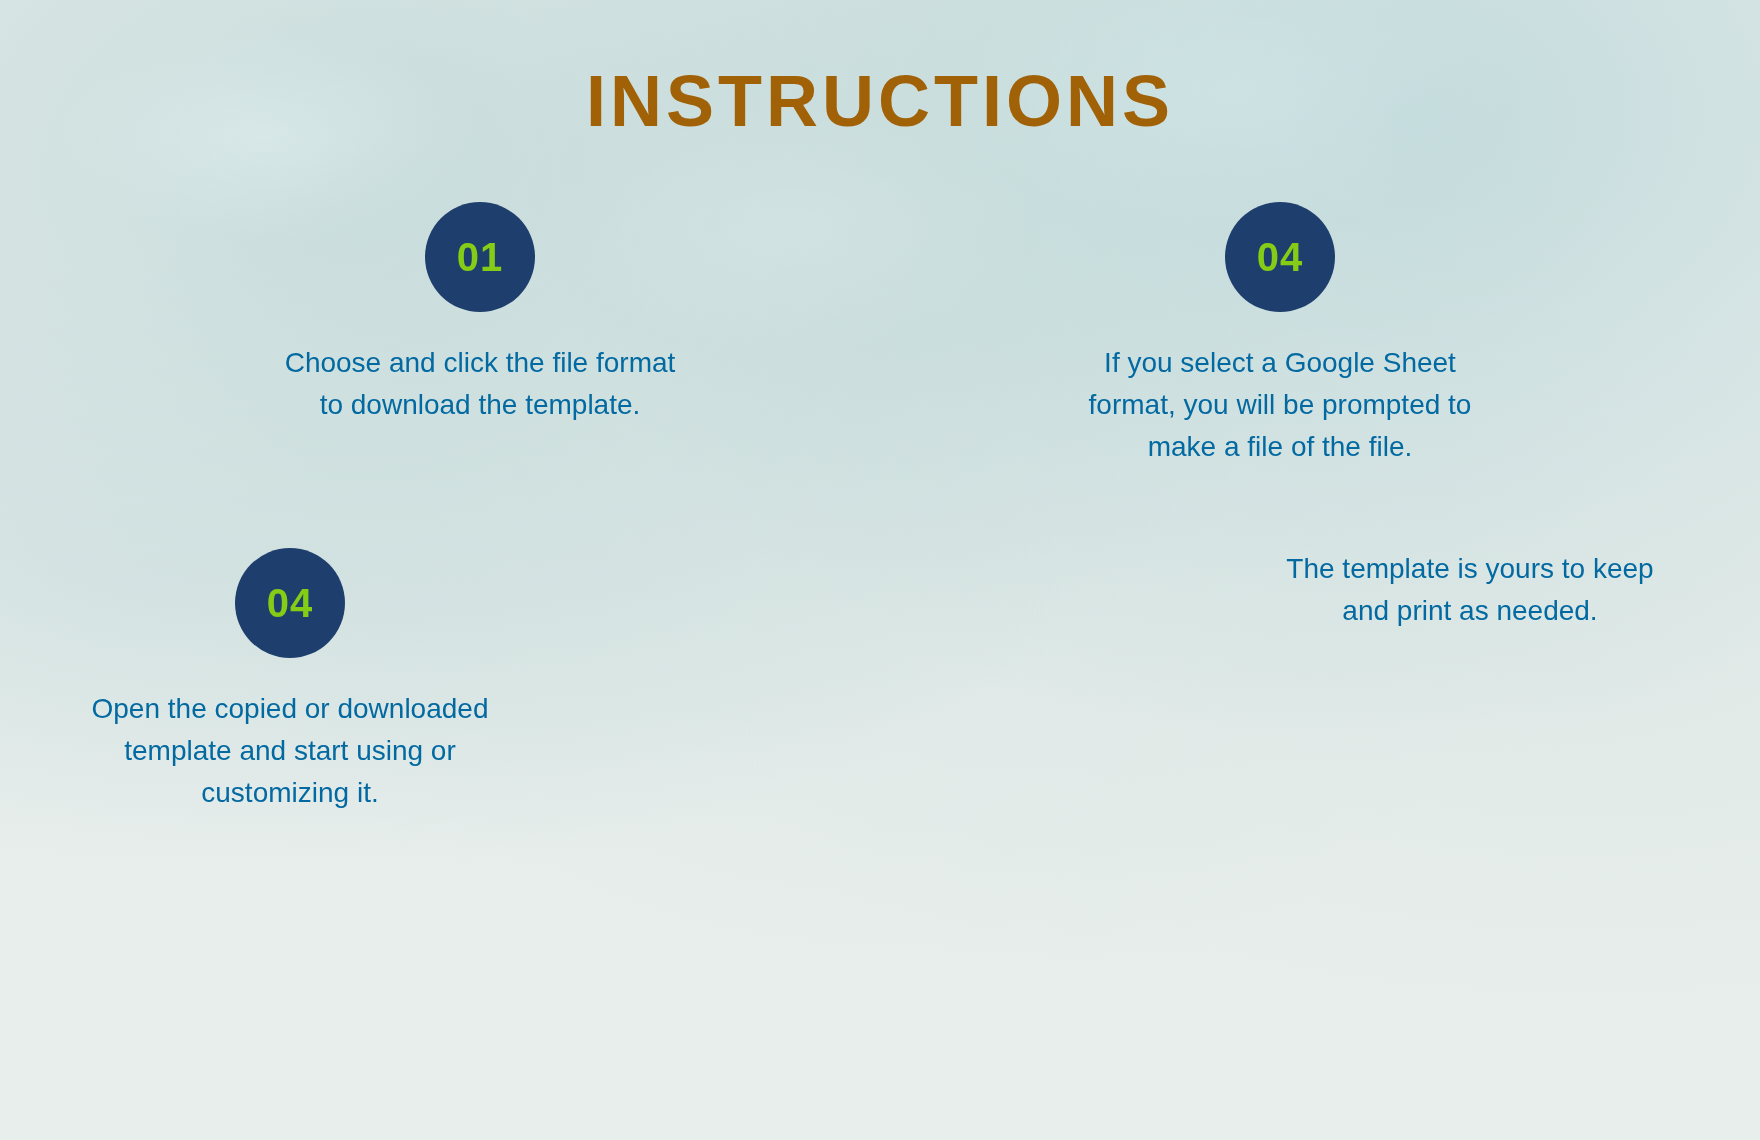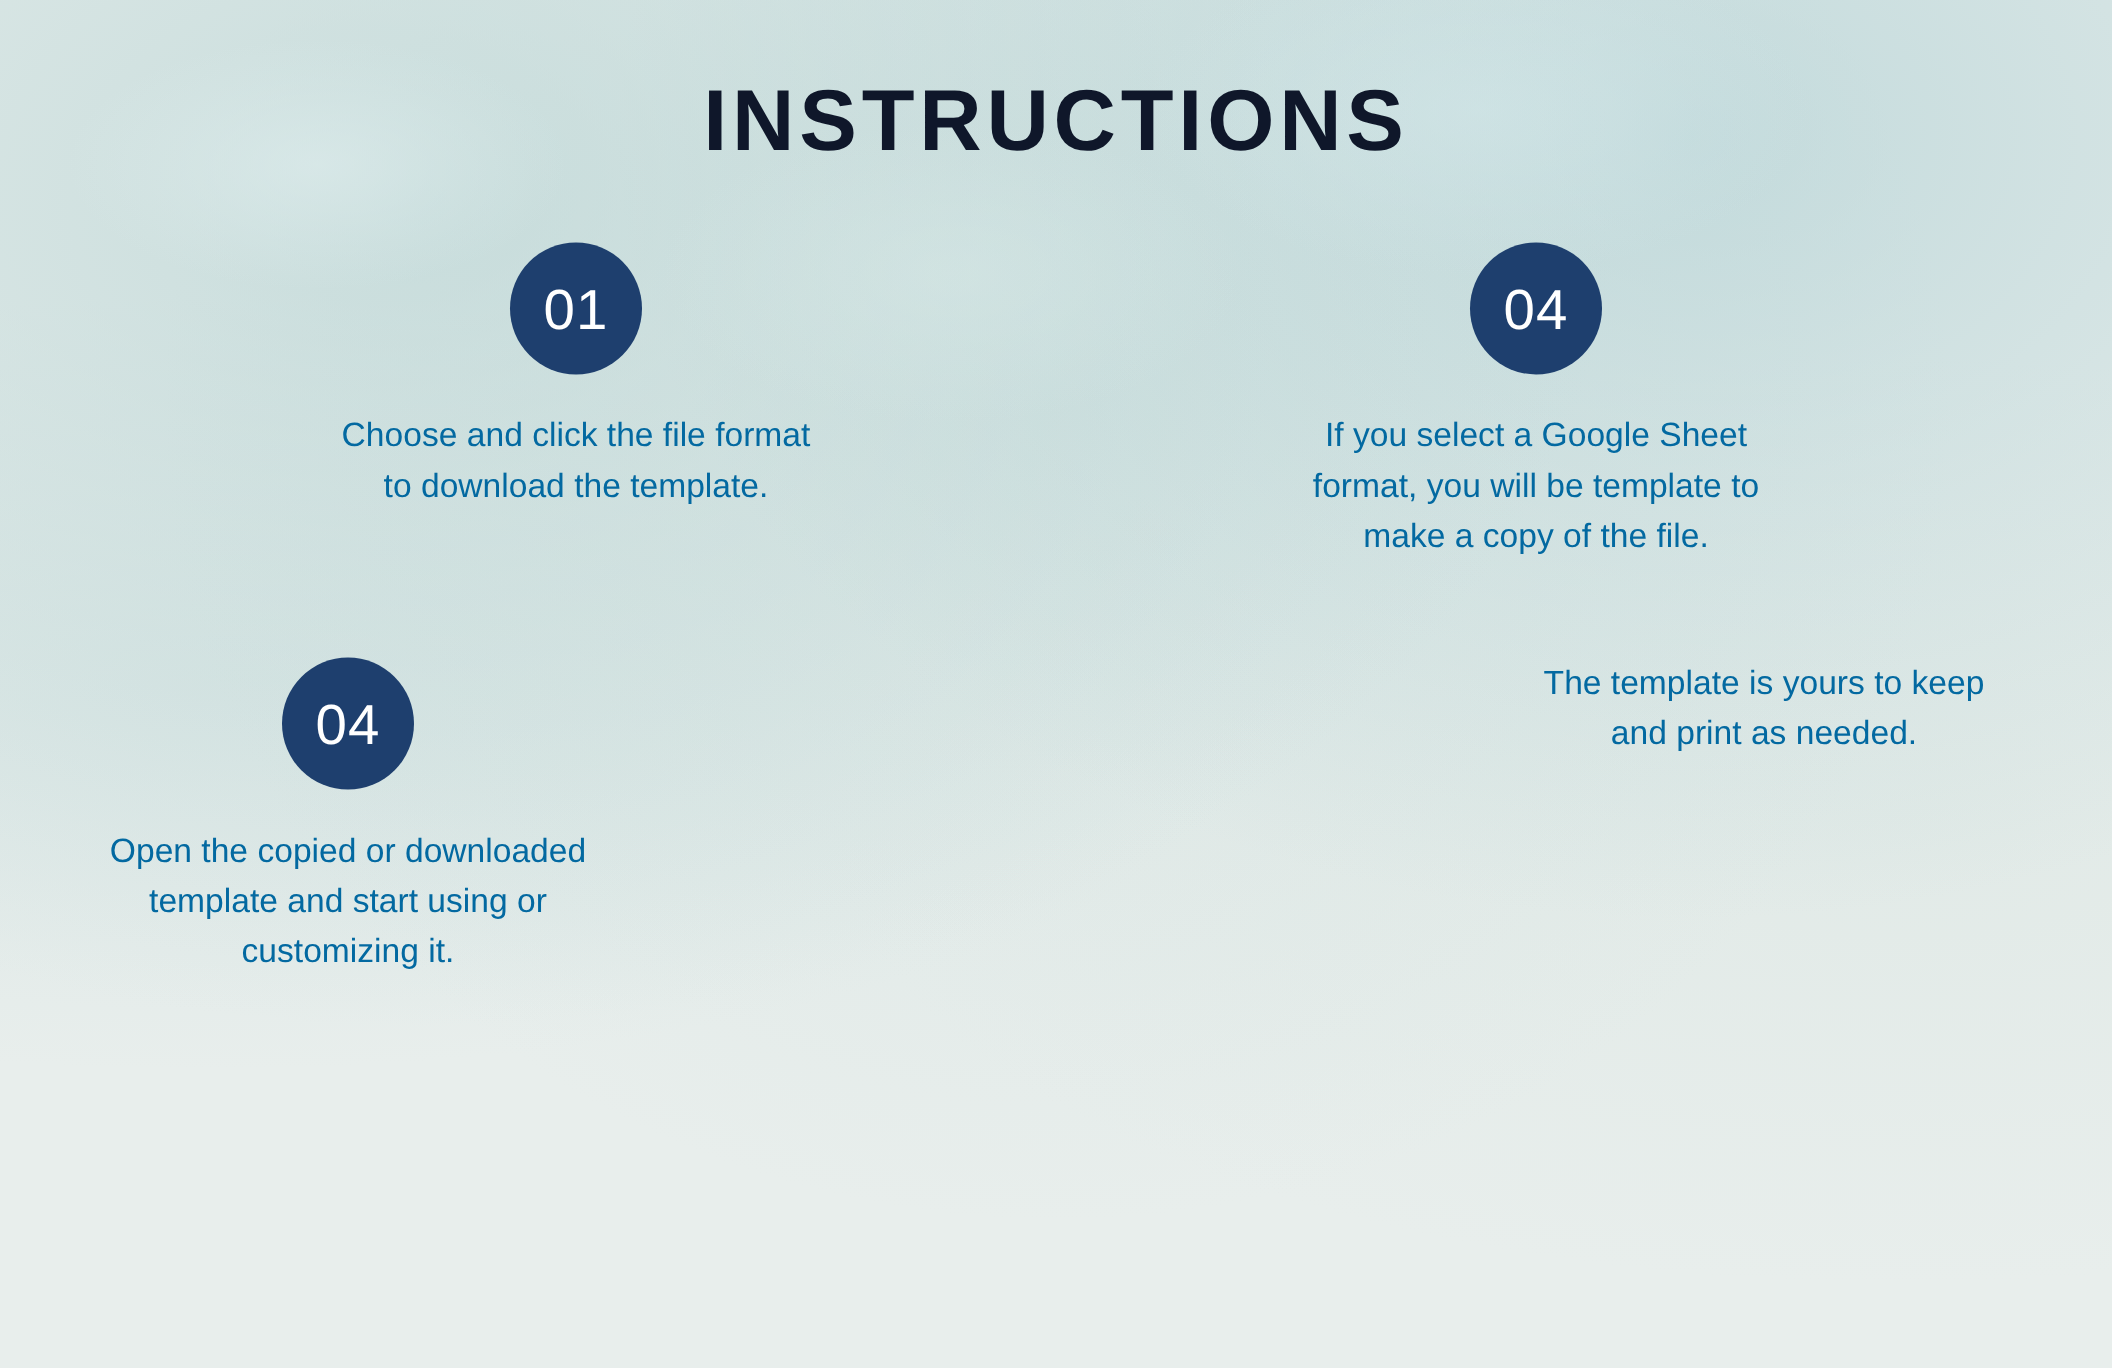--- a/index.html
+++ b/index.html
@@ -38,21 +38,21 @@
         radial-gradient(ellipse 300px 150px at 15% 12%, rgba(220, 235, 235, 0.7) 0%, transparent 70%),
         radial-gradient(ellipse 400px 200px at 70% 8%, rgba(210, 230, 232, 0.6) 0%, transparent 70%),
         radial-gradient(ellipse 350px 180px at 45% 20%, rgba(215, 232, 230, 0.5) 0%, transparent 70%);
       pointer-events: none;
     }
 
     .page-title {
       font-family: 'Arial Black', 'Arial', sans-serif;
       font-weight: 900;
       font-size: 72px;
-      color: #0f172a;
+      color: #a16207;
       letter-spacing: 4px;
       text-transform: uppercase;
       margin-bottom: 60px;
       position: relative;
       z-index: 1;
     }
 
     .steps-container {
       width: 1600px;
       position: relative;
@@ -86,23 +86,23 @@
       background-color: #1e3f6e;
       display: flex;
       align-items: center;
       justify-content: center;
       margin-bottom: 30px;
       flex-shrink: 0;
     }
 
     .step-number {
       font-family: 'Arial', sans-serif;
-      font-weight: 400;
-      font-size: 47px;
-      color: #ffffff;
+      font-weight: 700;
+      font-size: 40px;
+      color: #84cc16;
       letter-spacing: 1px;
     }
 
     .step-text {
       font-family: 'Arial', sans-serif;
       font-weight: 400;
       font-size: 28px;
       color: #0369a1;
       line-height: 1.5;
     }
@@ -119,21 +119,21 @@
       <div class="step-circle">
         <span class="step-number">01</span>
       </div>
       <p class="step-text">Choose and click the file format to download the template.</p>
     </div>
 
     <div class="step">
       <div class="step-circle">
         <span class="step-number">04</span>
       </div>
-      <p class="step-text">If you select a Google Sheet format, you will be template to make a copy of the file.</p>
+      <p class="step-text">If you select a Google Sheet format, you will be prompted to make a file of the file.</p>
     </div>
 
   </div>
 
   <div class="steps-row-bottom">
 
     <div class="step">
       <div class="step-circle">
         <span class="step-number">04</span>
       </div>

